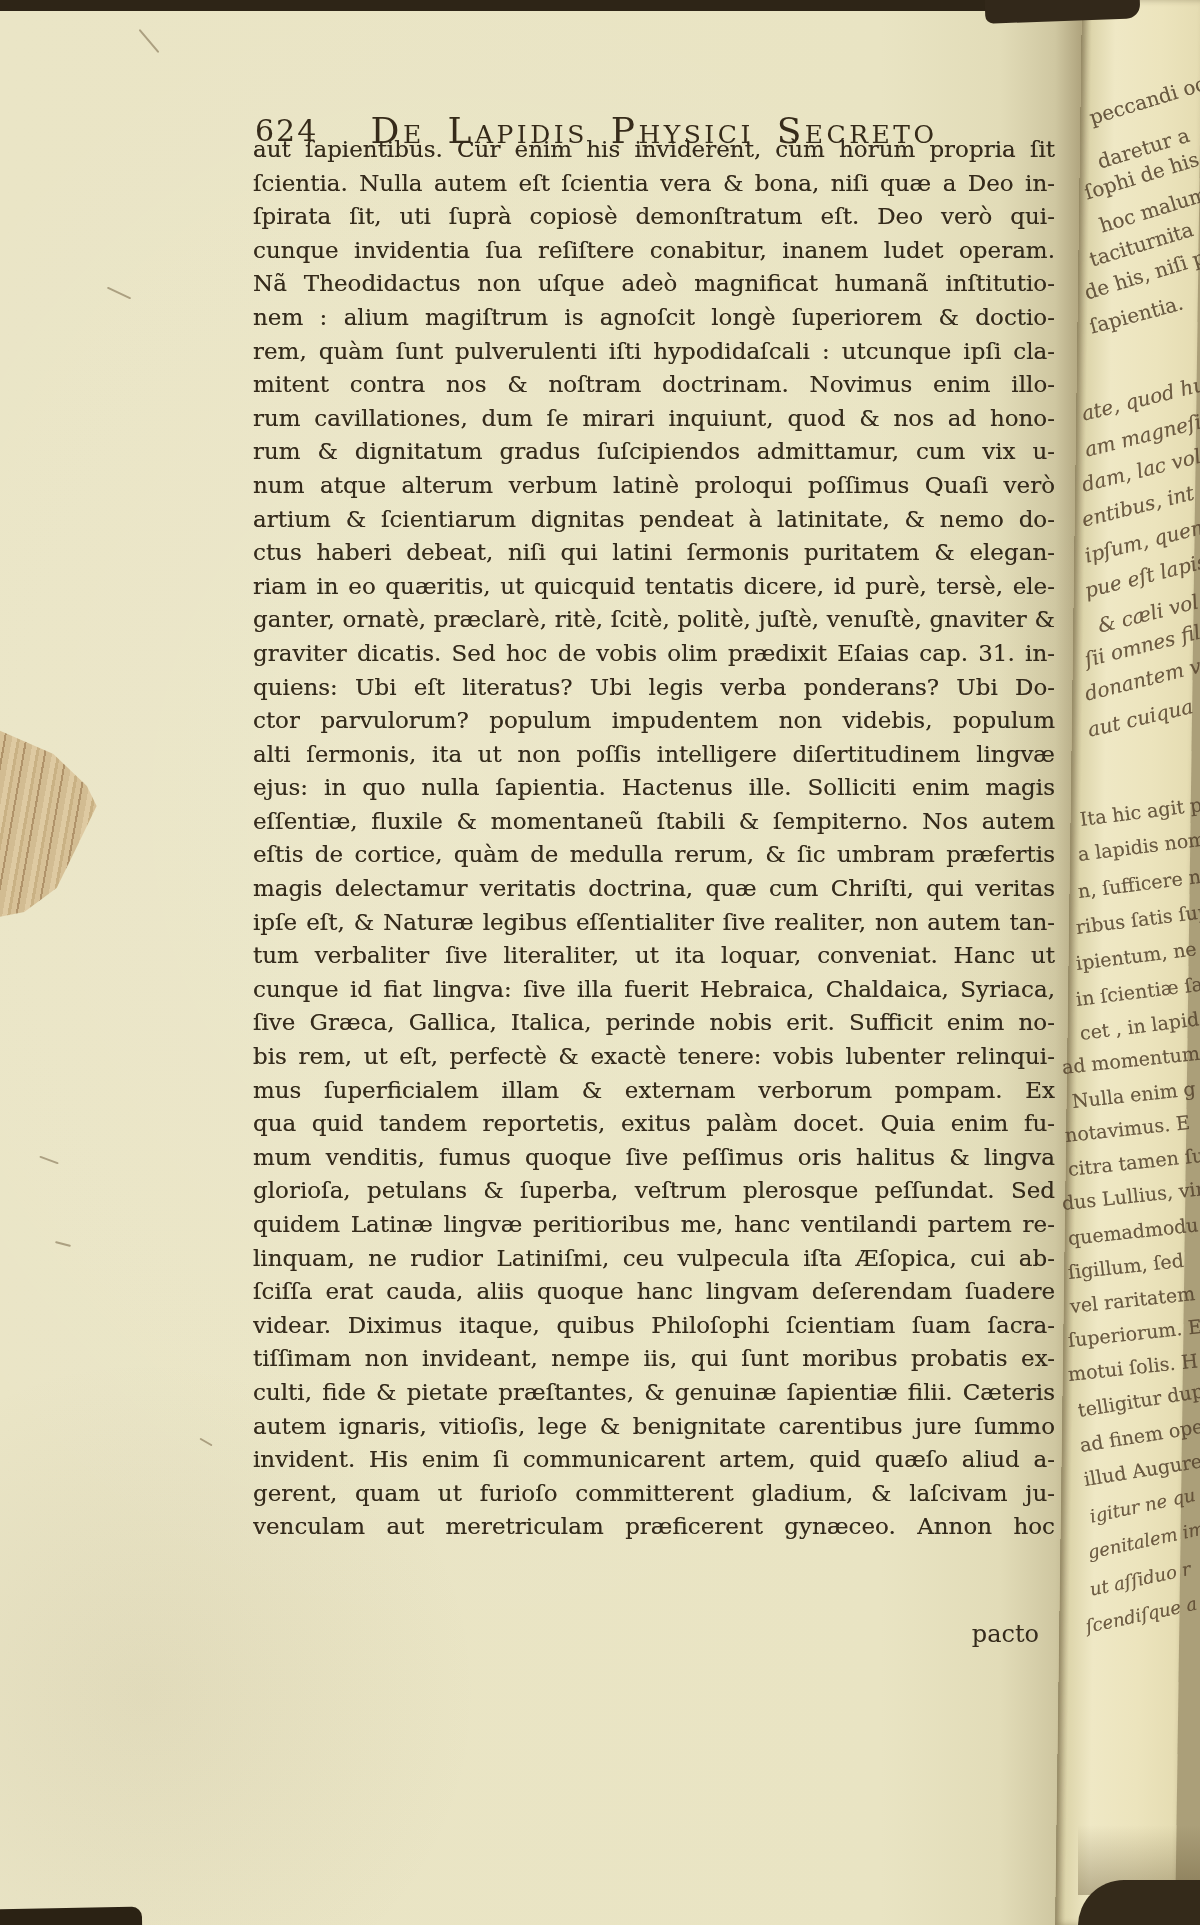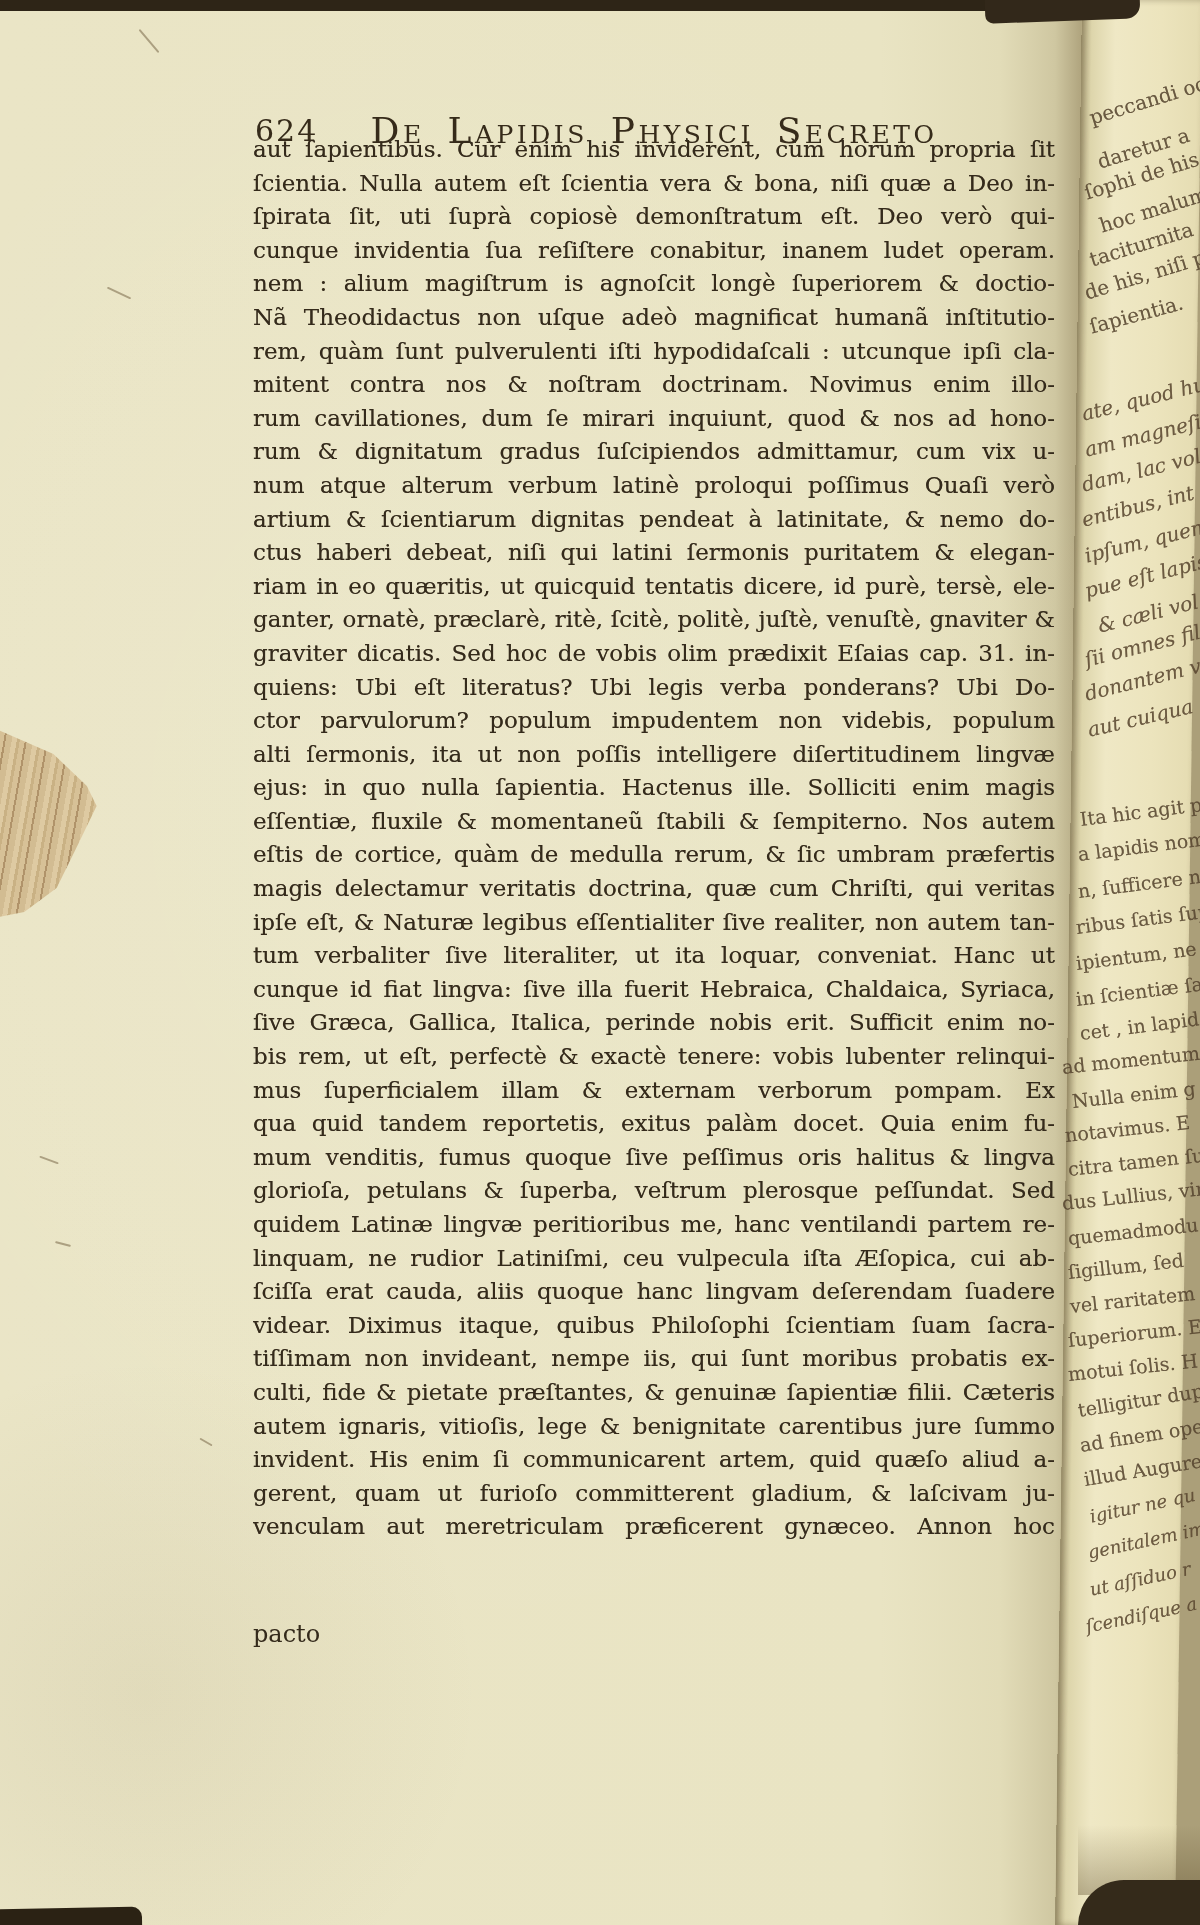--- a/index.html
+++ b/index.html
@@ -40,21 +40,21 @@
   .header{position:absolute;left:253px;top:94px;width:802px;height:40px;color:#362b1a;margin-top:16px;}
   .page-number{position:absolute;left:2px;top:3px;font-size:30px;letter-spacing:2px;}
   .running-title{position:absolute;left:0;right:0;top:0;text-align:center;font-variant:small-caps;font-size:36px;letter-spacing:3.5px;word-spacing:8px;}
   
   .body{position:absolute;left:253px;top:133px;width:802px;color:#342a1b;font-size:23px;}
   .body .line{
     height:33.6px;line-height:33.6px;overflow:hidden;
     text-align:justify;text-align-last:justify;
     text-shadow:0 0 0.5px rgba(52,42,27,0.55);
   }
-  .catchword-row{position:absolute;left:253px;top:1620px;width:802px;box-sizing:border-box;padding-right:16px;font-size:24px;color:#342a1b;}
+  .catchword-row{position:absolute;left:253px;top:1620px;width:802px;text-align:right;box-sizing:border-box;padding-right:16px;font-size:24px;color:#342a1b;}
   
   .frag{position:absolute;white-space:nowrap;color:#574630;transform-origin:left center;opacity:0.88;text-shadow:0 0 0.6px rgba(87,70,48,0.5);}
   .frag.i{font-style:italic;color:#5b4831;}
   
   .mark{position:absolute;background:rgba(96,76,44,0.45);width:2px;border-radius:2px;}
 </style>
 </head>
 <body>
 
 <div class="stage">
@@ -72,22 +72,22 @@
   <div class="header">
     <span class="page-number">624</span>
     <span class="running-title">De Lapidis Physici Secreto</span>
   </div>
 
   <div class="body" id="body-block">
       <div class="line">aut ſapientibus.  Cur enim his inviderent, cùm horum propria ſit</div>
       <div class="line">ſcientia.  Nulla autem eſt ſcientia vera &amp; bona, niſi quæ a Deo in-</div>
       <div class="line">ſpirata ſit, uti ſuprà copiosè demonſtratum eſt.  Deo verò qui-</div>
       <div class="line">cunque invidentia ſua reſiſtere conabitur, inanem ludet operam.</div>
+      <div class="line">Nã Theodidactus non uſque adeò magnificat humanã inſtitutio-</div>
       <div class="line">nem : alium magiſtrum is agnoſcit longè ſuperiorem &amp; doctio-</div>
-      <div class="line">Nã Theodidactus non uſque adeò magnificat humanã inſtitutio-</div>
       <div class="line">rem, quàm ſunt pulverulenti iſti hypodidaſcali : utcunque ipſi cla-</div>
       <div class="line">mitent contra nos &amp; noſtram doctrinam.  Novimus enim illo-</div>
       <div class="line">rum cavillationes, dum ſe mirari inquiunt, quod &amp; nos ad hono-</div>
       <div class="line">rum &amp; dignitatum gradus ſuſcipiendos admittamur, cum vix u-</div>
       <div class="line">num atque alterum verbum latinè proloqui poſſimus  Quaſi verò</div>
       <div class="line">artium &amp; ſcientiarum dignitas pendeat à latinitate, &amp; nemo do-</div>
       <div class="line">ctus haberi debeat, niſi qui latini ſermonis puritatem &amp; elegan-</div>
       <div class="line">riam in eo quæritis, ut quicquid tentatis dicere, id purè, tersè, ele-</div>
       <div class="line">ganter, ornatè, præclarè, ritè, ſcitè, politè, juſtè, venuſtè, gnaviter &amp;</div>
       <div class="line">graviter dicatis.  Sed hoc de vobis olim prædixit Eſaias cap. 31. in-</div>

